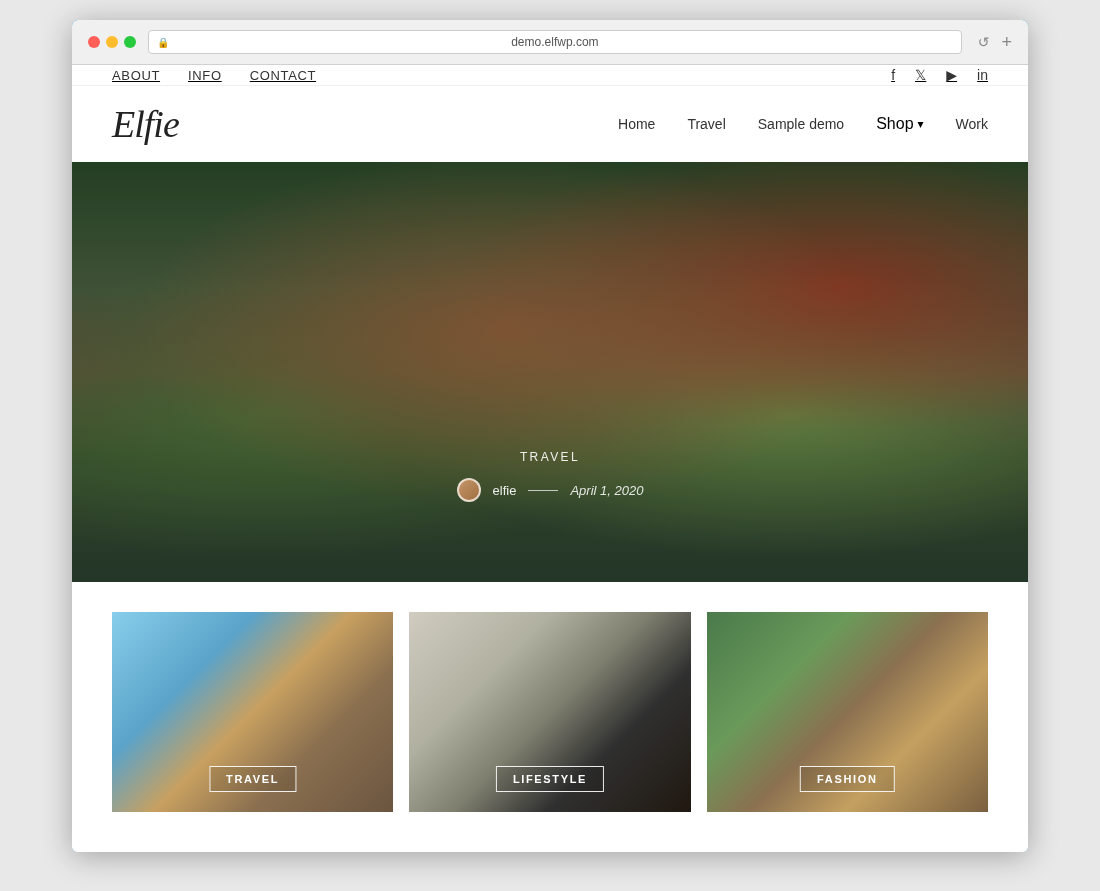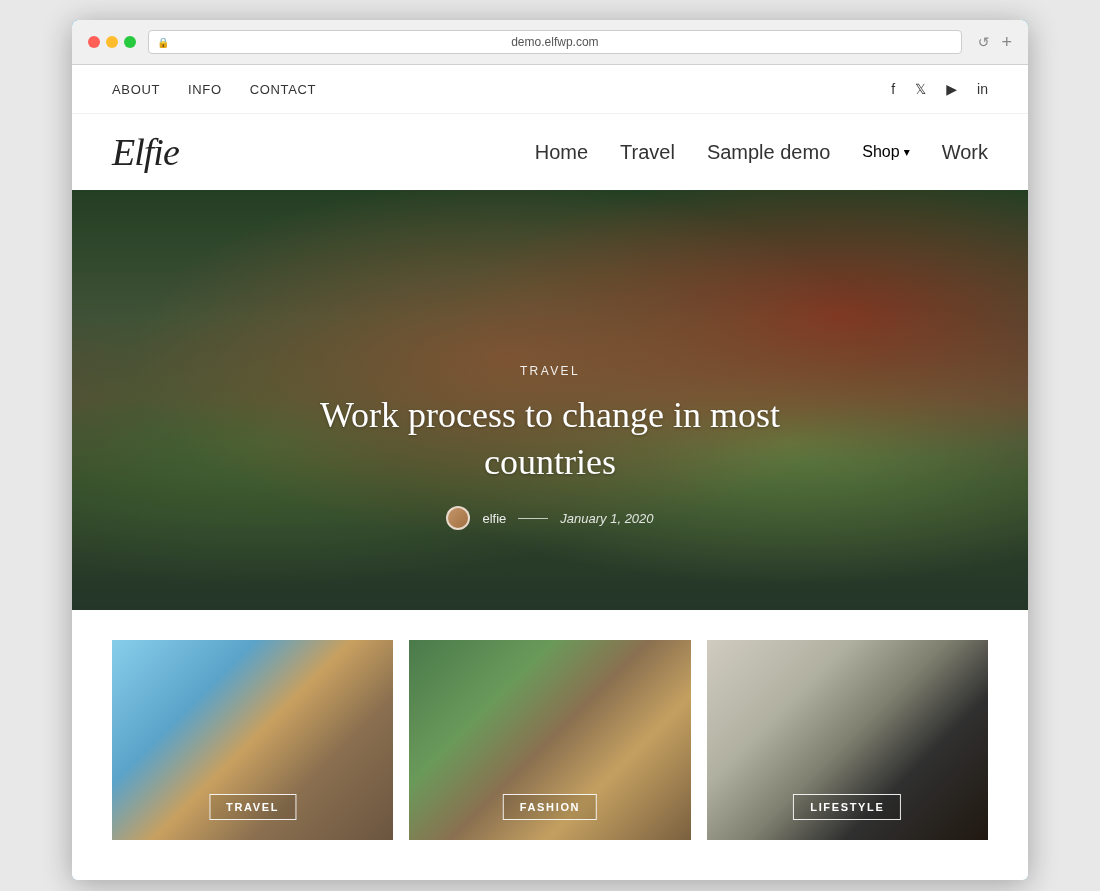--- a/index.html
+++ b/index.html
@@ -85,22 +85,23 @@
     
     .website {
       background: #fff;
     }
 
     
     .top-bar {
       display: flex;
       justify-content: space-between;
       align-items: center;
-      padding: 16px 40px;
+      padding: 2px 40px;
       border-bottom: 1px solid #f0f0f0;
+      text-decoration: underline;
     }
 
     .top-nav {
       display: flex;
       gap: 28px;
       align-items: center;
     }
 
     .top-nav a {
       text-decoration: none;
@@ -143,21 +144,21 @@
 
     .main-menu {
       display: flex;
       gap: 32px;
       align-items: center;
     }
 
     .main-menu a {
       text-decoration: none;
       color: #333;
-      font-size: 20px;
+      font-size: 14px;
       font-weight: 400;
     }
 
     .main-menu .pages-dropdown {
       display: flex;
       align-items: center;
       gap: 4px;
       cursor: pointer;
     }
 
@@ -368,50 +369,49 @@
         <span class="pages-dropdown">Shop</span>
         <a href="#">Work</a>
       </div>
     </nav>
 
     <div class="hero">
       <div class="hero-image-sim"></div>
       <div class="hero-overlay"></div>
       <div class="hero-content">
         <div class="hero-category">TRAVEL</div>
-        <h1 class="hero-title">Work process to change in most countries</h1>
         <div class="hero-meta">
           <div class="hero-avatar"></div>
           <span>elfie</span>
           <div class="hero-divider"></div>
-          <span class="hero-date">January 1, 2020</span>
+          <span class="hero-date">April 1, 2020</span>
         </div>
       </div>
     </div>
 
     <div class="category-grid">
 
       <div class="category-card">
         <div class="card-bg card-bg-travel"></div>
         <div class="card-label-container">
           <div class="card-label">TRAVEL</div>
         </div>
       </div>
 
       <div class="category-card">
+        <div class="card-bg card-bg-lifestyle"></div>
+        <div class="card-label-container">
+          <div class="card-label">LIFESTYLE</div>
+        </div>
+      </div>
+
+      <div class="category-card">
         <div class="card-bg card-bg-fashion"></div>
         <div class="card-label-container">
           <div class="card-label">FASHION</div>
         </div>
       </div>
 
-      <div class="category-card">
-        <div class="card-bg card-bg-lifestyle"></div>
-        <div class="card-label-container">
-          <div class="card-label">LIFESTYLE</div>
-        </div>
-      </div>
-
     </div>
 
   </div>
 
 </div>
 
 </body></html>

